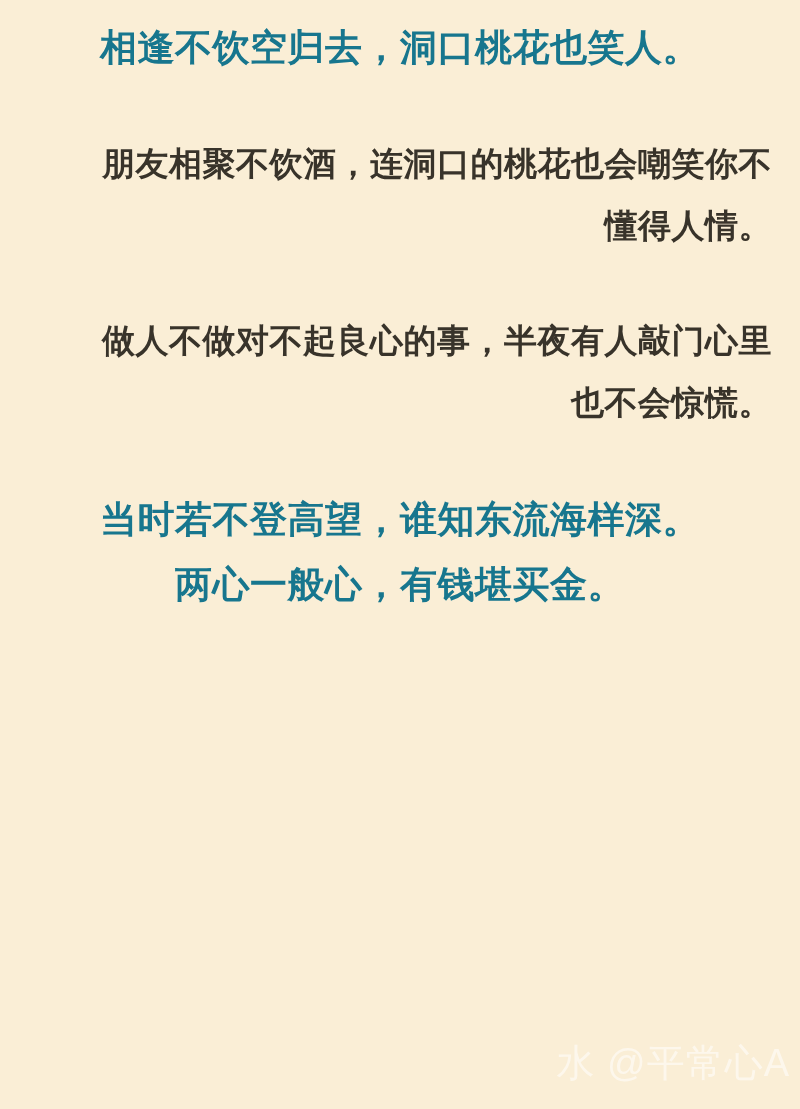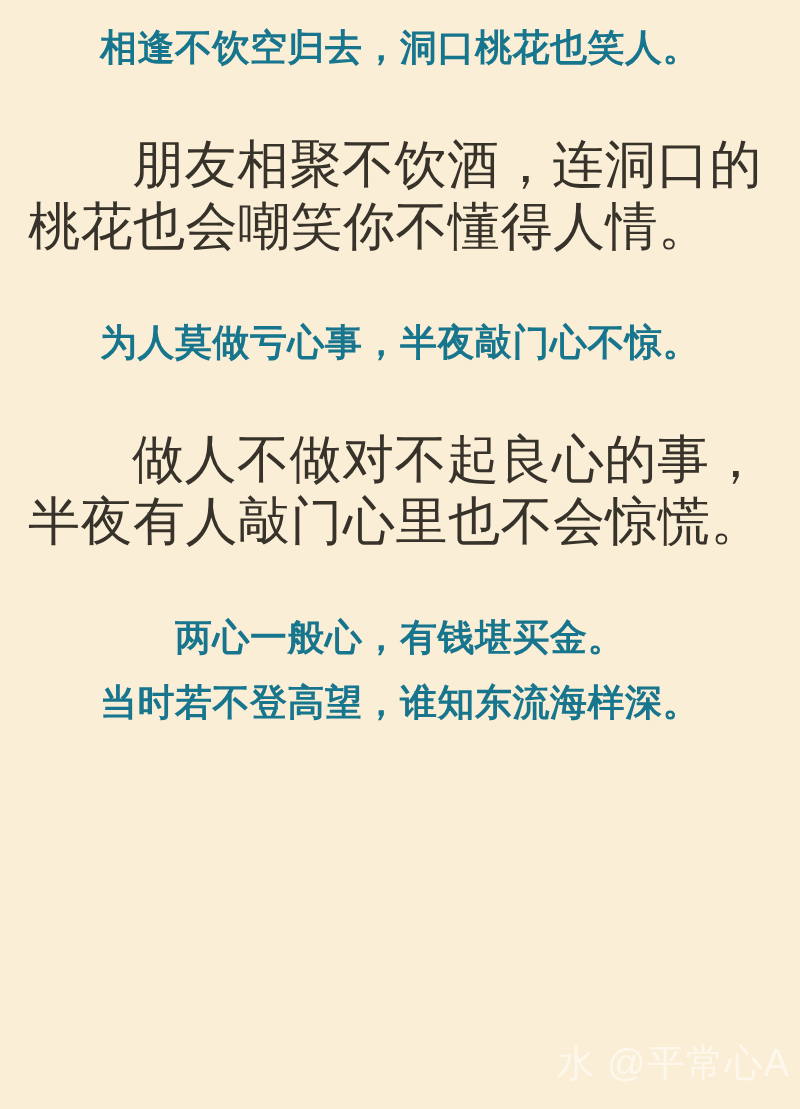--- a/index.html
+++ b/index.html
@@ -32,26 +32,26 @@
   .proverb-line {
     color: var(--accent);
     font-size: 37px;
     font-weight: 700;
     line-height: 65px;
     letter-spacing: 0.5px;
     white-space: nowrap;
   }
   .explanation {
     color: var(--text);
-    font-size: 52px;
-    font-weight: 400;
+    font-size: 33px;
+    font-weight: 700;
     line-height: 62px;
     letter-spacing: 0.5px;
     text-indent: 2em;
-    text-align: left;
+    text-align: right;
     margin-bottom: 53px;
   }
   .watermark {
     position: absolute;
     right: 10px;
     bottom: 20px;
     font-size: 38px;
     color: var(--watermark);
     letter-spacing: 1px;
     pointer-events: none;
@@ -64,28 +64,25 @@
 <div class="page">
 
   <section>
     <div class="proverb-group">
       <div class="proverb-line">相逢不饮空归去，洞口桃花也笑人。</div>
     </div>
     <p class="explanation">朋友相聚不饮酒，连洞口的桃花也会嘲笑你不懂得人情。</p>
   </section>
 
   <section>
-    <div class="proverb-group">
-      <div class="proverb-line">为人莫做亏心事，半夜敲门心不惊。</div>
-    </div>
     <p class="explanation">做人不做对不起良心的事，半夜有人敲门心里也不会惊慌。</p>
   </section>
 
   <section>
     <div class="proverb-group">
+      <div class="proverb-line">当时若不登高望，谁知东流海样深。</div>
       <div class="proverb-line">两心一般心，有钱堪买金。</div>
-      <div class="proverb-line">当时若不登高望，谁知东流海样深。</div>
     </div>
   </section>
 
   <div class="watermark">水 @平常心A</div>
 
 </div>
 
 </body></html>

